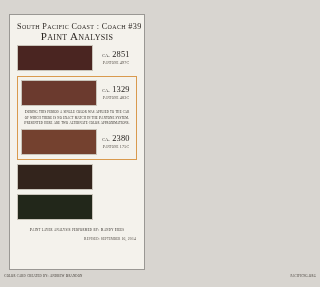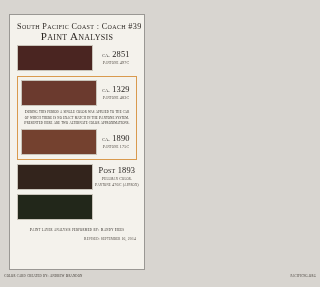--- a/index.html
+++ b/index.html
@@ -175,38 +175,30 @@
       </div>
     </div>
 
     <div class="note">During this period a single color was applied to the car of which there is no exact match in the Pantone system. Presented here are two alternate color approximations.</div>
 
     <div class="row">
       <div class="swatch" style="background:#74412F;"></div>
       <div class="row-labels">
         <div class="lab-date">
           <span class="era">ca.</span>
-          <span>1890</span>
+          <span>2380</span>
         </div>
         <div class="lab-sub">Pantone 175C</div>
       </div>
     </div>
 
   </div>
 
   <div class="row">
     <div class="swatch" style="background:#33241C;"></div>
-    <div class="row-labels">
-      <div class="lab-date">
-        <span>Post</span>
-        <span>1893</span>
-      </div>
-      <div class="lab-sub">Pullman Color.</div>
-      <div class="lab-sub">Pantone 476C (approx)</div>
-    </div>
   </div>
 
   <div class="row">
     <div class="swatch" style="background:#22271A;"></div>
   </div>
 
   <div class="credit-main">Paint layer analysis performed by: Randy Hees</div>
   <div class="credit-revised">Revised: September 16, 2014</div>
 
 </div>

